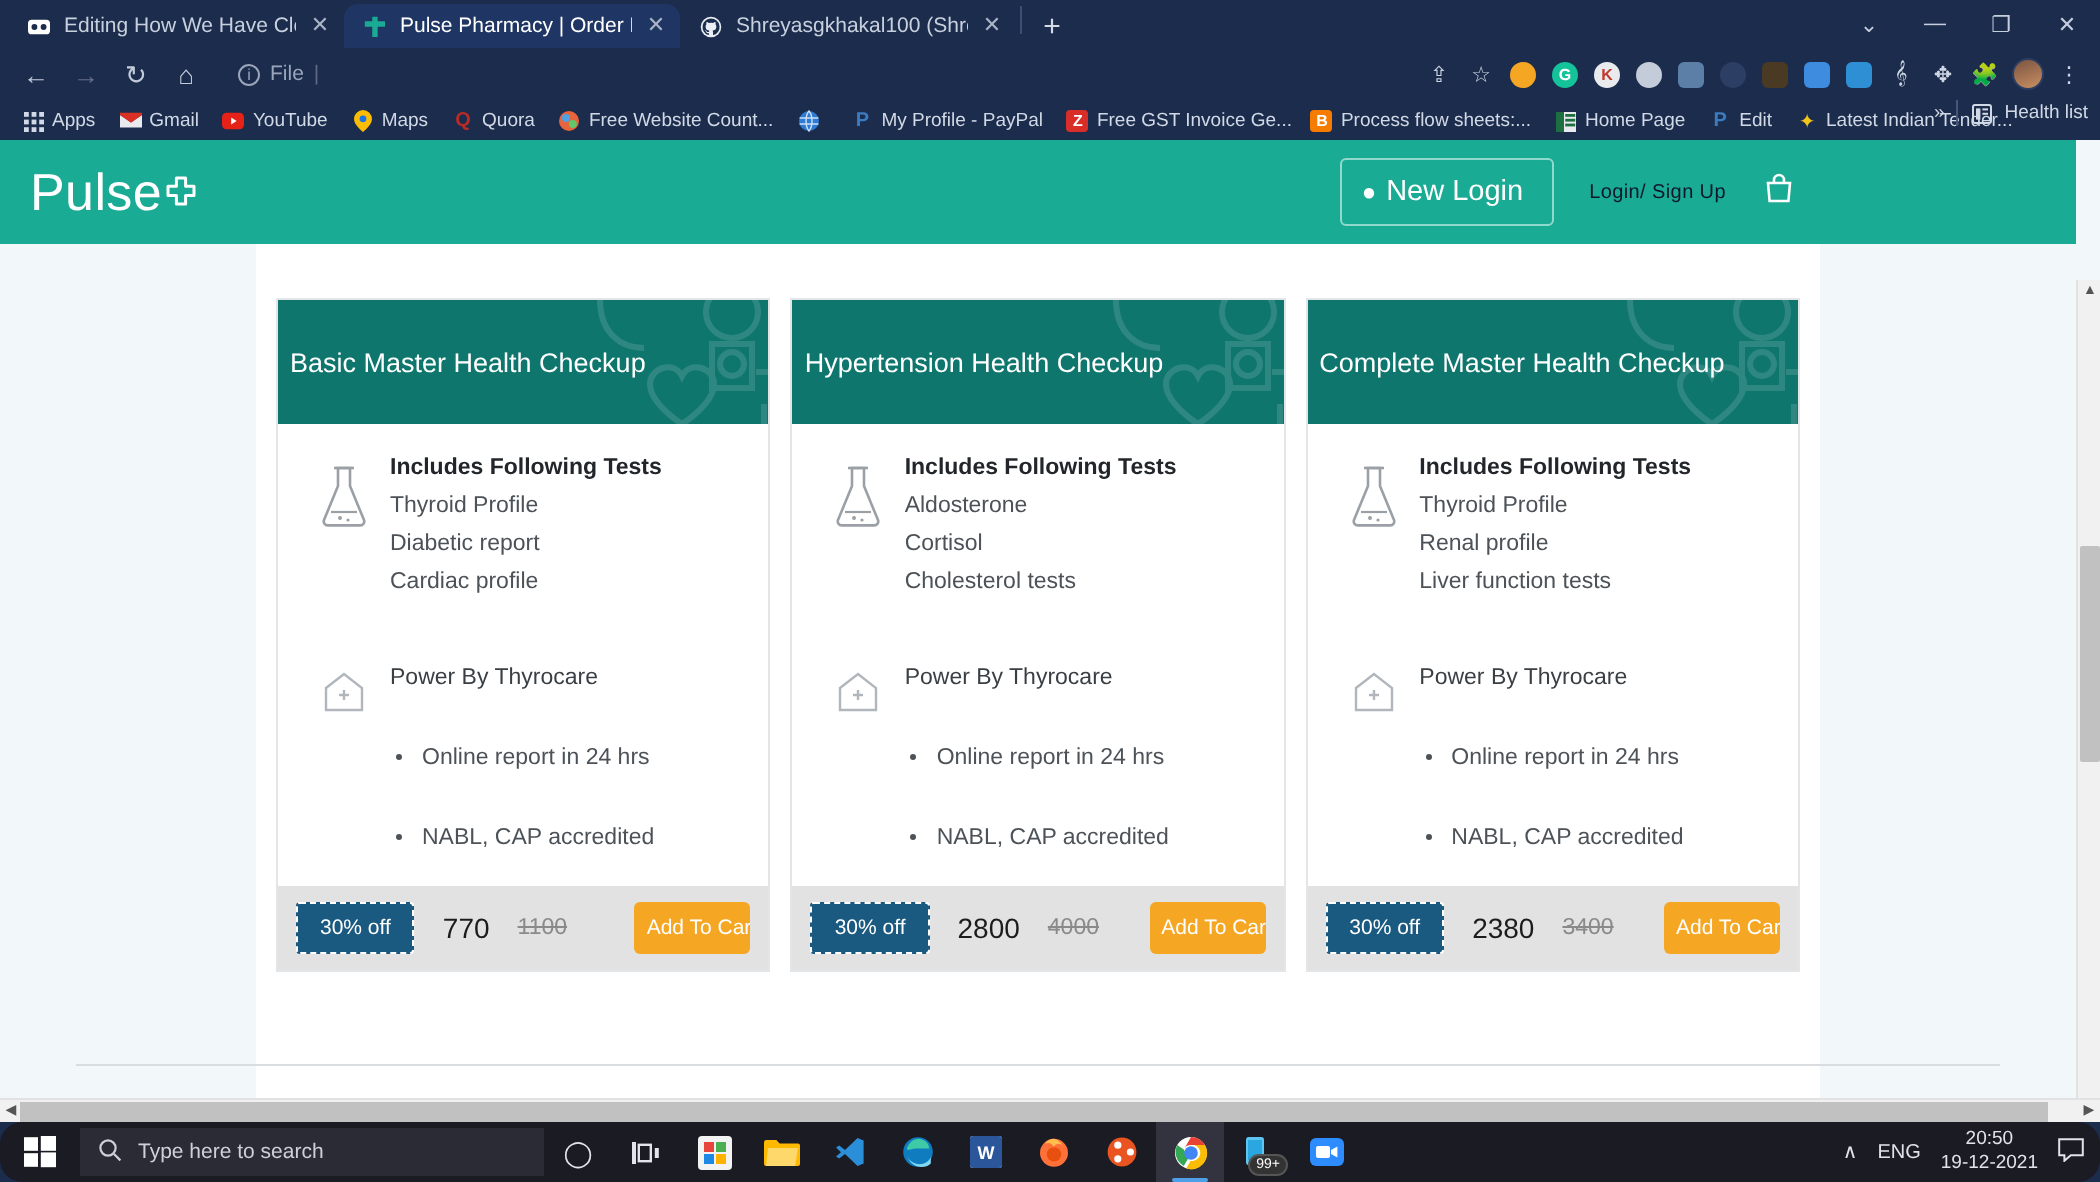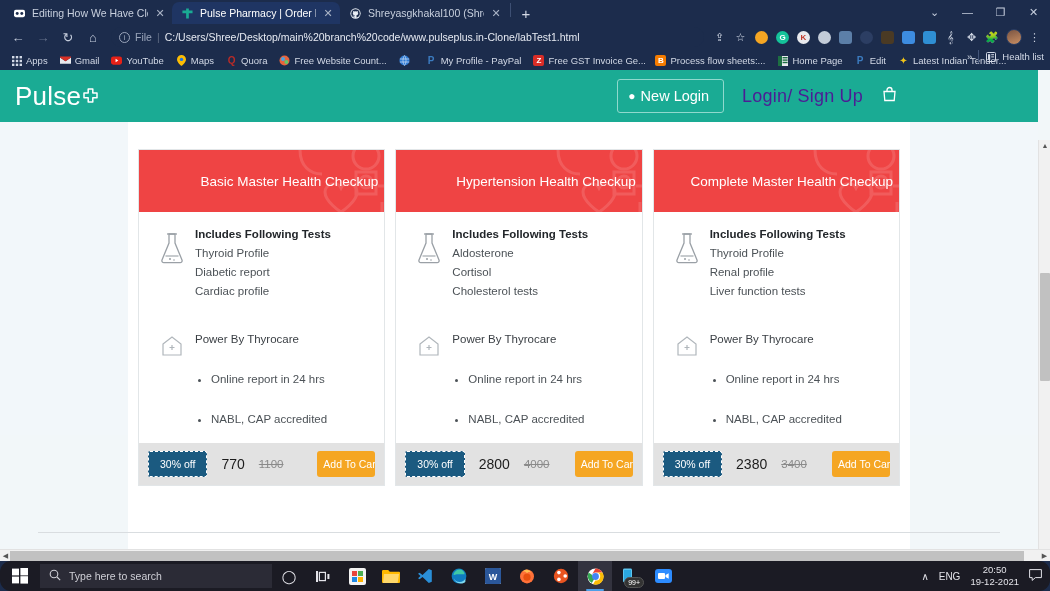--- a/index.html
+++ b/index.html
@@ -140,39 +140,39 @@
   .hdr-right {
     position: absolute; right: 140px; display: flex;
     align-items: center; gap: 18px;
   }
   .city-box {
     border: 1px solid #8fd9cd; border-radius: 3px;
     padding: 8px 14px 8px 10px; color: #fff; font-size: 14.5px;
     display: flex; align-items: center; gap: 5px;
   }
   .pin { font-size: 12px; }
-  .auth { color: #4c1d95; font-size: 18px; letter-spacing: .2px; }
+  .auth { color: #0f172a; font-size: 10px; letter-spacing: .2px; }
   .bag { font-size: 16px; color: #ffffff; }
 
   
   .content-panel {
     position: absolute; left: 128px; top: 52px;
     width: 782px; height: 450px; background: #ffffff;
   }
   .cards-row {
     display: flex; gap: 10px; padding: 27px 10px 0 10px;
   }
   .card {
     width: 248px; background: #ffffff;
     border: 1px solid #e2e6e8;
     display: flex; flex-direction: column;
   }
   .card-head {
-    height: 62px; background: #ef4444; position: relative;
-    display: flex; align-items: center; justify-content: flex-end;
+    height: 62px; background: #0f766e; position: relative;
+    display: flex; align-items: center; justify-content: flex-start;
     overflow: hidden;
   }
   .card-head .wm {
     position: absolute; right: -6px; top: -8px;
     width: 120px; height: 86px; opacity: .13;
   }
   .card-title {
     color: #ffffff; font-size: 13.5px; position: relative; z-index: 2;
     text-align: center; padding: 0 6px;
   }
@@ -342,21 +342,20 @@
   <div class="toolbar">
     <div class="navbtn">←</div>
     <div class="navbtn dim">→</div>
     <div class="navbtn">↻</div>
     <div class="navbtn">⌂</div>
 
     <div class="omnibox">
       <span class="info-i">i</span>
       <span class="scheme">File</span>
       <span class="bar">|</span>
-      <span class="url">C:/Users/Shree/Desktop/main%20branch%20code/www.pulseplus.in-Clone/labTest1.html</span>
     </div>
 
     <div class="tb-icons">
       <div class="tb-ic">⇪</div>
       <div class="tb-ic">☆</div>
       <div class="tb-ic">
           <span class="ext-badge" style="background:#f5a623;border-radius:50%">&nbsp;</span>
         </div>
       <div class="tb-ic">
           <span class="ext-badge" style="background:#15c39a;border-radius:50%">G</span>

